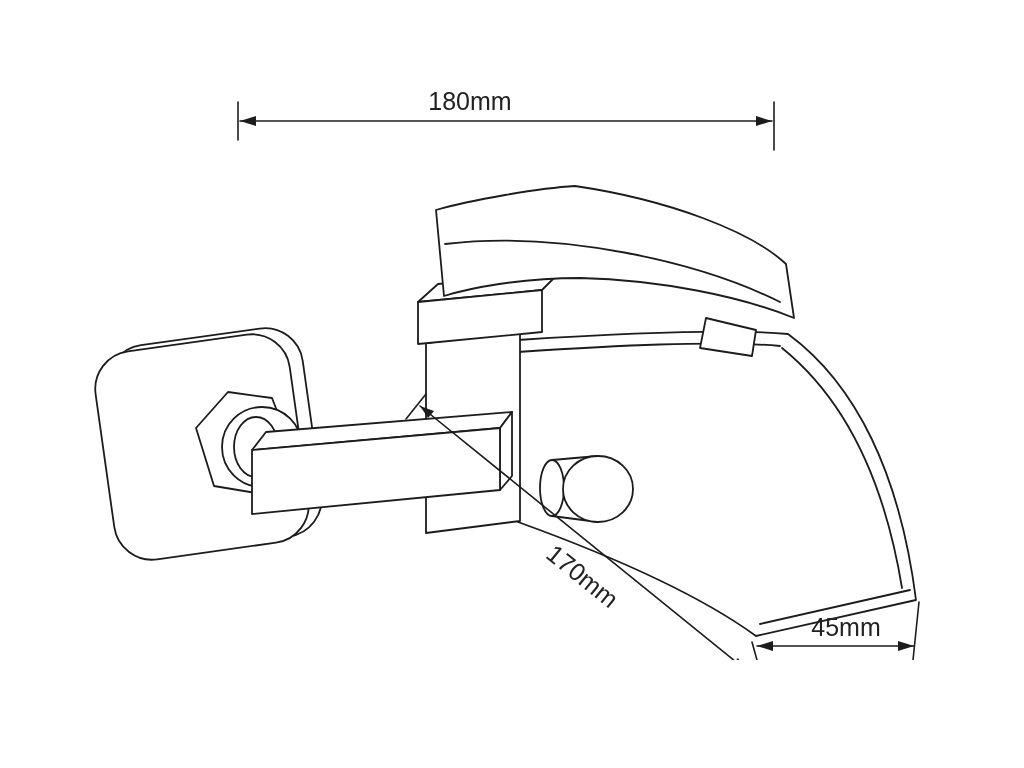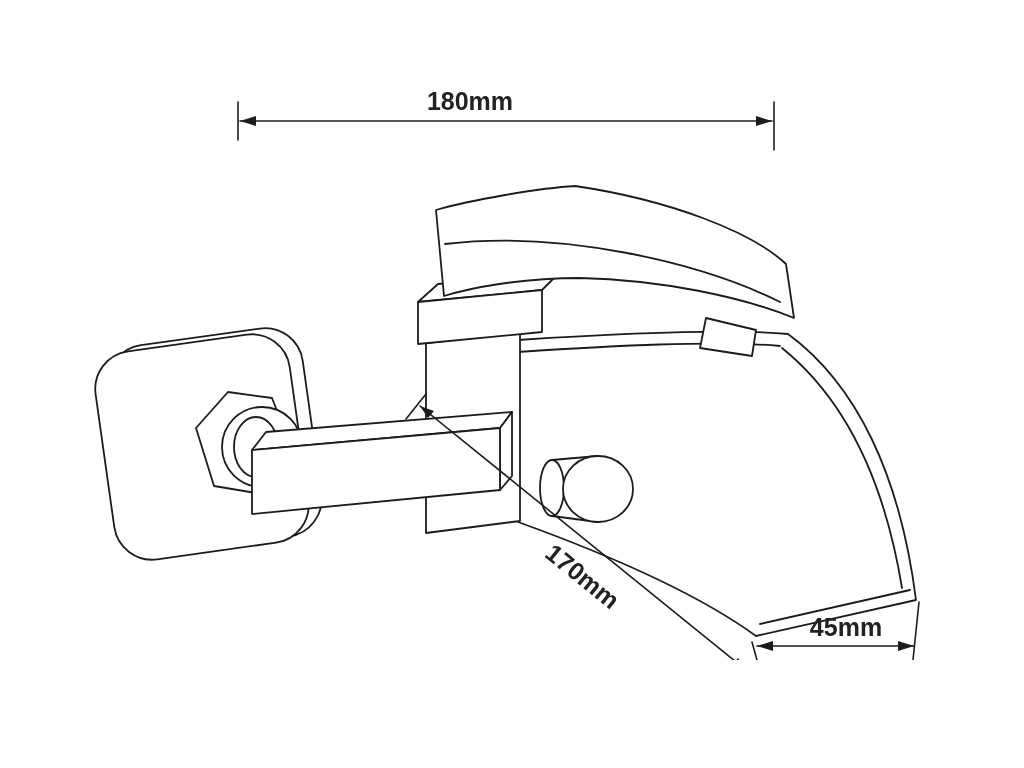--- a/index.html
+++ b/index.html
@@ -7,21 +7,20 @@
     padding: 0;
     background: #ffffff;
     font-family: "Liberation Sans", sans-serif;
   }
   .canvas {
     position: relative;
     width: 1024px;
     height: 660px;
     background: #ffffff;
     overflow: hidden;
-    font-weight: bold;
   }
   svg { display: block; }
   .line {
     stroke: #1c1c1c;
     stroke-width: 1.8;
     fill: none;
     stroke-linejoin: round;
     stroke-linecap: round;
   }
   .face {

